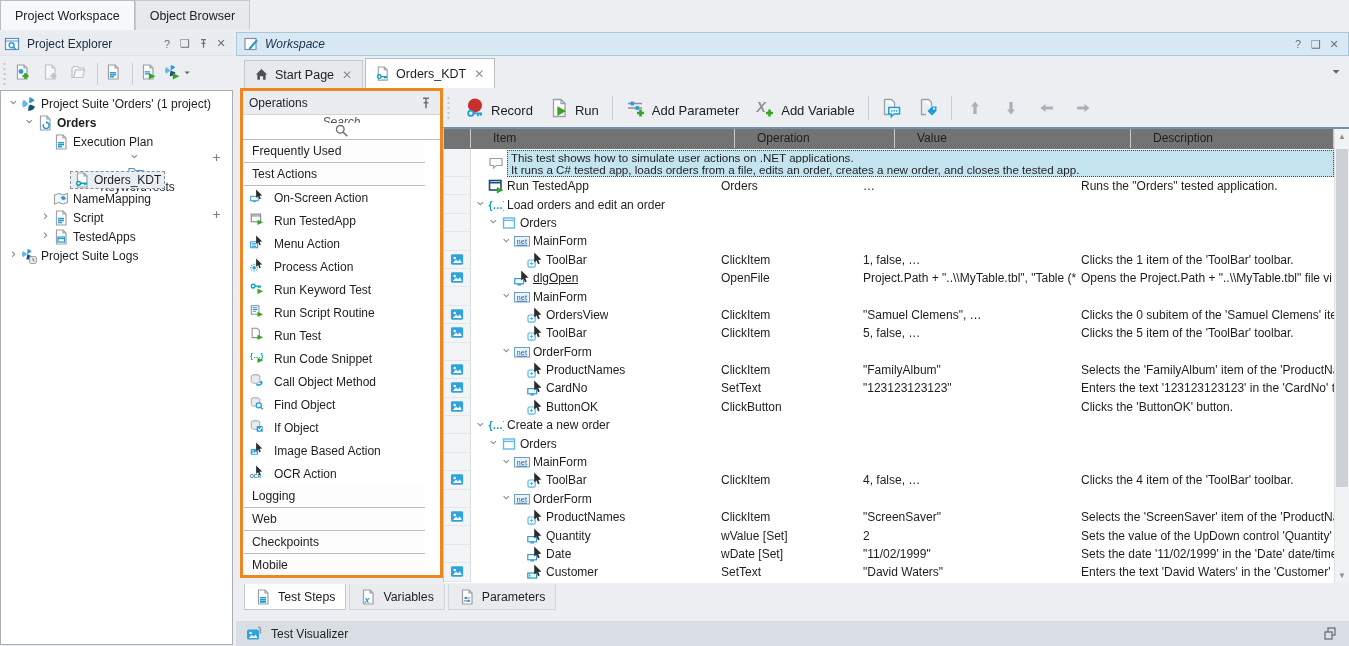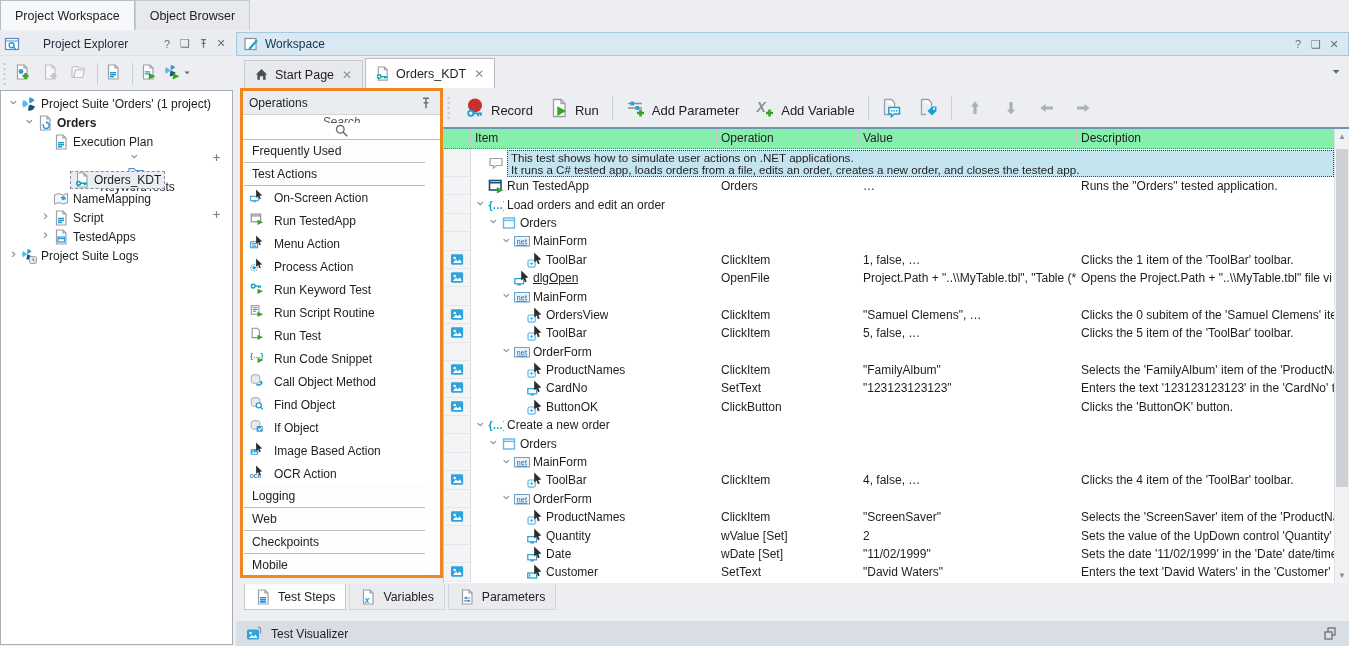--- a/index.html
+++ b/index.html
@@ -15,40 +15,40 @@
 
   
   #main-tabs { top:0; left:0; height:30px; display:flex; }
   .main-tab { padding:0 14px; display:flex; align-items:center; height:30px;
     background:#e7e9ec; border:1px solid #c6cbd1; border-bottom:none; font-size:12.5px; color:#222; cursor:default;}
   .main-tab.active { background:#f7f8fa; border-color:#b8bdc4; position:relative; z-index:2;}
 
   
   #explorer-header { top:32px; left:0; width:233px; height:24px; background:#e9edf1;
     display:flex; align-items:center; padding:0 4px; border-bottom:1px solid #dfe3e7;}
-  #explorer-header .title { flex:1; margin-left:23px; color:#1d2a38; }
+  #explorer-header .title { flex:1; margin-left:7px; color:#1d2a38; }
   .winbtn { width:16px; height:16px; display:flex; align-items:center; justify-content:center;
     color:#6a7076; font-size:11px; margin-left:2px; cursor:default;}
   #explorer-toolbar { top:58px; left:0; width:233px; height:32px; display:flex; align-items:center; padding-left:2px; }
   .grip { width:5px; height:22px; margin-right:3px;
     background:radial-gradient(circle, #9aa0a6 1px, transparent 1.1px); background-size:4px 5px; background-position:center; }
   .tbtn { width:28px; height:26px; display:flex; align-items:center; justify-content:center; border-radius:2px; }
   .tsep { width:1px; height:22px; background:#c9ced4; margin:0 3px; }
   .disab { opacity:.55; filter:grayscale(1); }
   #explorer-tree { top:90px; left:0; width:233px; height:555px; background:#fff; border:1px solid #a9aeb5; padding-top:3px; overflow:hidden;}
   .tree-row { height:19px; display:flex; align-items:center; position:relative; cursor:default;}
   .tree-row .chev { width:14px; display:flex; justify-content:center; flex:none;}
   .tree-row .lbl { margin-left:4px; white-space:nowrap; }
   .tree-row .plus { position:absolute; right:8px; top:2px; }
   .tree-sel { background:#e9eef4; border:1px dashed #8a8f96; padding:0 3px; margin-left:1px; display:flex; align-items:center; height:18px;}
 
   
   #ws-header { top:32px; left:236px; width:1113px; height:24px; background:#d8e9f3;
     border:1px solid #a6c8dc; display:flex; align-items:center; padding:0 6px; color:#16324e;}
-  #ws-header .title { flex:1; margin-left:6px; }
+  #ws-header .title { flex:1; margin-left:6px;font-style:italic; }
   #doc-caret { top:68px; left:1332px; }
 
   
   #doc-tabs { top:60px; left:244px; height:28px; display:flex; align-items:flex-end; }
   .doc-tab { height:28px; display:flex; align-items:center; padding:0 9px;
     background:#e7e9ec; border:1px solid #c6cbd1; border-bottom:none; margin-right:2px; cursor:default;}
   .doc-tab.active { background:#fff; border-color:#b8bdc4; height:30px; position:relative; z-index:2;}
   .doc-tab .lbl { margin:0 7px 0 6px; font-size:12.5px;}
   .closex { color:#8a9096; font-size:12px; width:12px; text-align:center;}
 
@@ -69,21 +69,21 @@
   
   #kdt-toolbar { top:92px; left:446px; width:900px; height:32px; display:flex; align-items:center; }
   .kbtn { display:flex; align-items:flex-end; margin:0 4px; padding:2px 4px; border-radius:2px; cursor:default;}
   .kbtn .lbl { margin-left:6px; font-size:13px; color:#222; white-space:nowrap;}
   .ksep { width:1px; height:24px; background:#c9ced4; margin:0 5px;}
 
   
   #grid { top:127px; left:443px; width:906px; height:456px; background:#fff;
     border-top:2px solid #6f94b0; border-left:1px solid #c5cad0; }
   #grid-inner { position:absolute; left:0; top:0; right:15px; bottom:0; overflow:hidden;}
-  #grid-header { height:20px; display:flex; border-bottom:1px dotted #777; background:#86efac;}
+  #grid-header { height:20px; display:flex; border-bottom:1px dotted #777; background:#737373;gap:18px;}
   .gh { border-right:1px solid #c5cad0; padding:2px 4px; font-size:12px; white-space:nowrap; overflow:hidden;}
   .gh.viz { width:27px; flex:none;}
   .c-item { width:246px; flex:none;}
   .c-op { width:142px; flex:none;}
   .c-val { width:218px; flex:none;}
   .c-desc { flex:1; min-width:0;}
   .grow { display:flex; height:18.4px; align-items:center; font-size:12px;}
   .grow.comment { height:28px; }
   .gviz { width:27px; flex:none; height:100%; background:#f3f4f5; border-right:1px solid #d9dcdf;
     border-bottom:1px solid #e4e6e9; display:flex; align-items:center; justify-content:center;}

